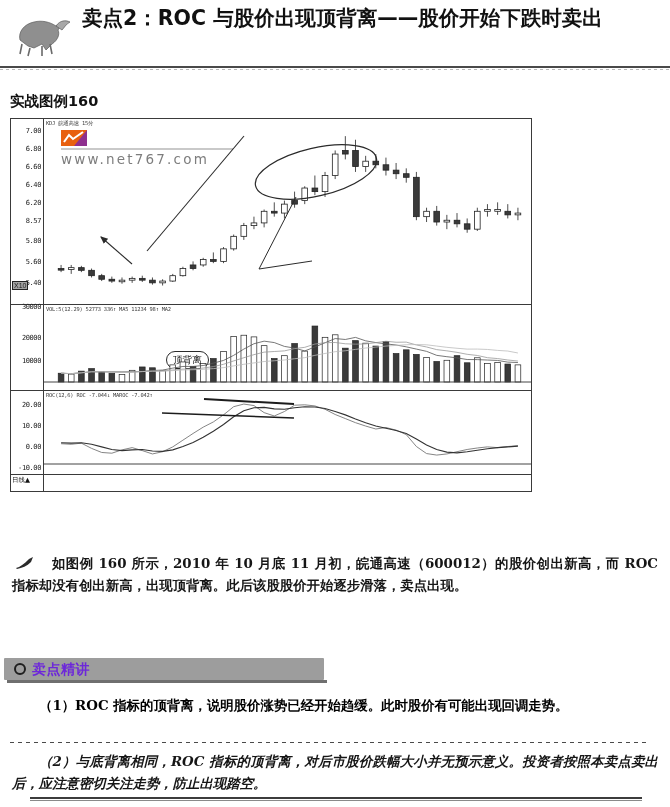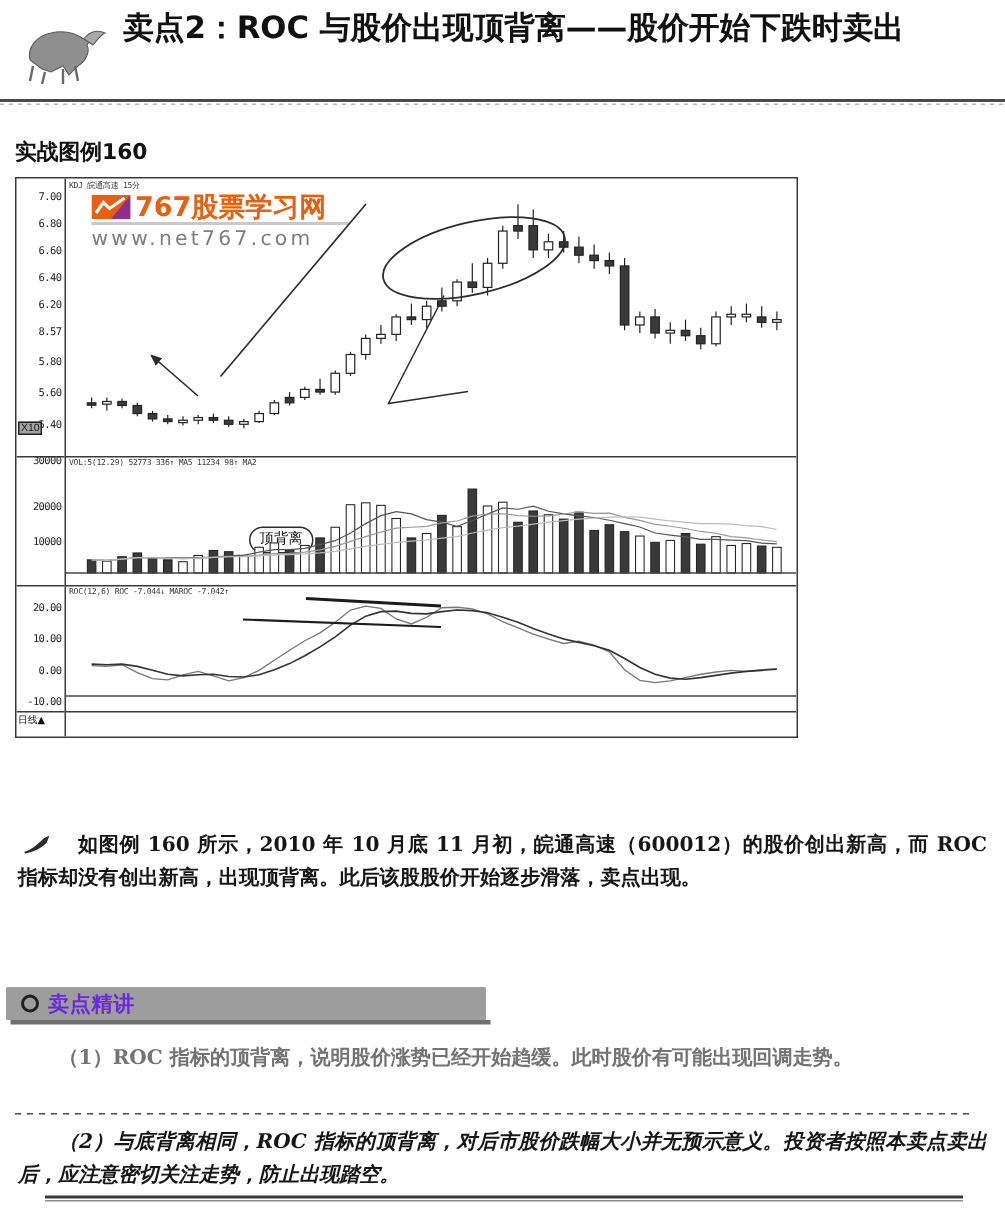--- a/index.html
+++ b/index.html
@@ -89,21 +89,21 @@
   
   .secbar{position:absolute;left:4px;top:658px;width:320px;height:22px;
     background:#9d9d9d;border-radius:1px;}
   .secbar-shadow{position:absolute;left:7px;top:680px;width:320px;height:3px;background:#6f6f6f;}
   .secbar-circle{position:absolute;left:14px;top:663px;width:12px;height:12px;
     border:2.4px solid #1f1f1f;border-radius:50%;box-sizing:border-box;}
   .secbar-text{position:absolute;left:32px;top:661px;font-size:14px;font-weight:bold;color:#6d28d9;
     letter-spacing:0.5px;font-family:"DejaVu Sans","Liberation Sans",sans-serif;}
 
   .para1{position:absolute;left:12px;top:694px;width:646px;
-    font-size:13.4px;line-height:22px;font-weight:bold;color:#737373;text-align:justify;
+    font-size:13.4px;line-height:22px;font-weight:bold;color:#000000;text-align:justify;
     text-indent:27px;font-family:"DejaVu Serif","Liberation Serif",serif;}
   .dotrule{position:absolute;left:10px;top:742px;width:640px;height:1px;
     background:repeating-linear-gradient(to right,#4a4a4a 0 4px,transparent 4px 8px);}
   .para2{position:absolute;left:12px;top:750px;width:646px;
     font-size:13.4px;line-height:22px;font-weight:bold;color:#161616;text-align:justify;
     text-indent:27px;font-family:"DejaVu Serif","Liberation Serif",serif;font-style:italic;}
   .footrule{position:absolute;left:30px;top:797px;width:612px;height:2px;background:#3c3c3c;}
   .footrule2{position:absolute;left:30px;top:800px;width:612px;height:1px;background:#8a8a8a;}
 
   svg{display:block;}
@@ -164,21 +164,20 @@
 
       <div class="wm">
         <div class="wm-row">
           <div class="wm-mark">
             <svg viewBox="0 0 26 20" width="26" height="20">
               <rect x="0" y="2" width="26" height="16" fill="#e8600f"></rect>
               <path d="M13 18 L26 18 L26 2 Z" fill="#8e2f8e"></path>
               <polyline points="3,14 8,7 12,11 22,4" fill="none" stroke="#ffffff" stroke-width="2.1"></polyline>
             </svg>
           </div>
-          <div class="wm-text">767股票学习网</div>
         </div>
         <div class="wm-line"></div>
         <div class="wm-url">www.net767.com</div>
       </div>
 
       <svg id="price-svg" width="487" height="185" viewBox="0 0 487 185">
           <line x1="17.07608695652174" y1="145.95555555555555" x2="17.07608695652174" y2="153.1111111111111" stroke="#222" stroke-width="0.8"></line>
           <rect x="14.233478260869564" y="149.53333333333333" width="5.685217391304349" height="1.6" fill="#3a3a3a" stroke="#222" stroke-width="0.8"></rect>
           <line x1="27.228260869565215" y1="145.95555555555555" x2="27.228260869565215" y2="154.89999999999995" stroke="#222" stroke-width="0.8"></line>
           <rect x="24.38565217391304" y="148.63888888888889" width="5.685217391304349" height="1.788888888888863" fill="#ffffff" stroke="#222" stroke-width="0.8"></rect>

